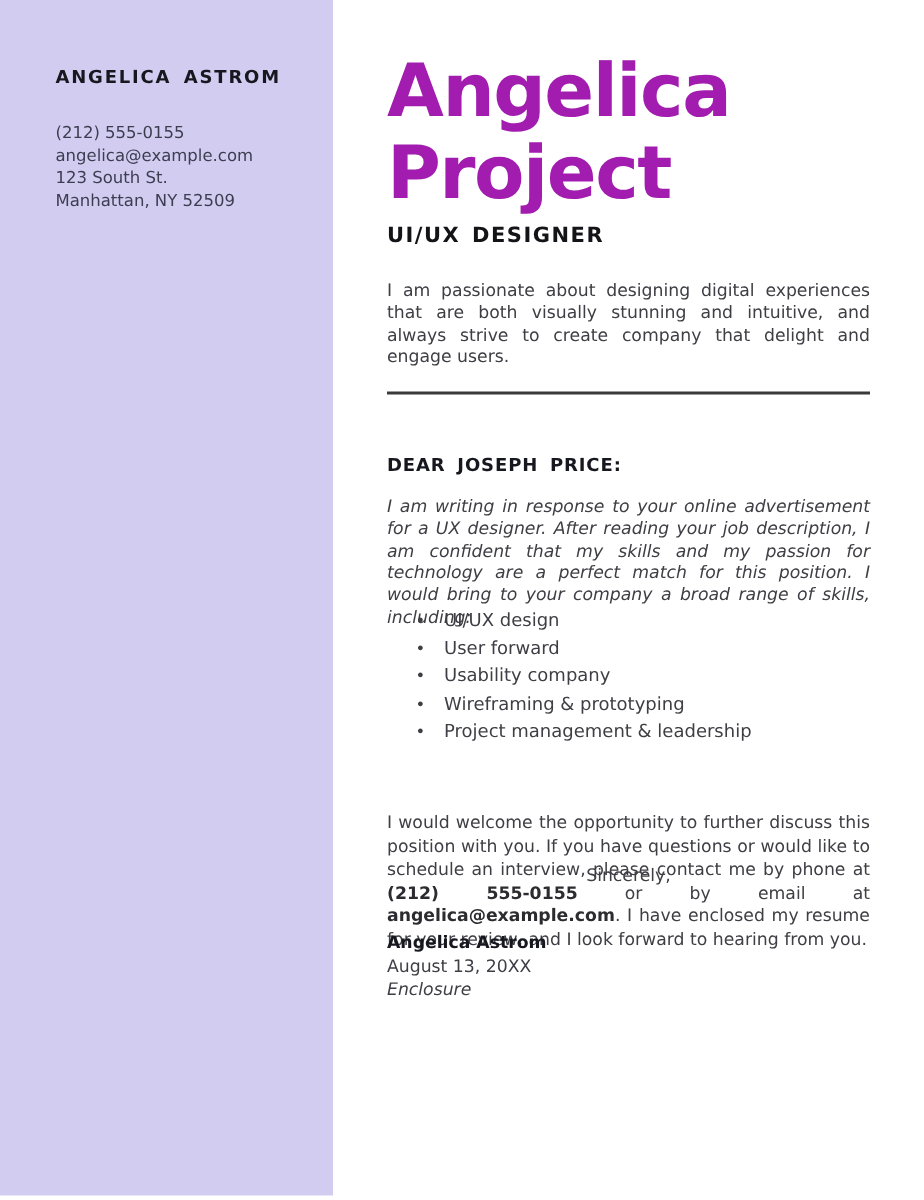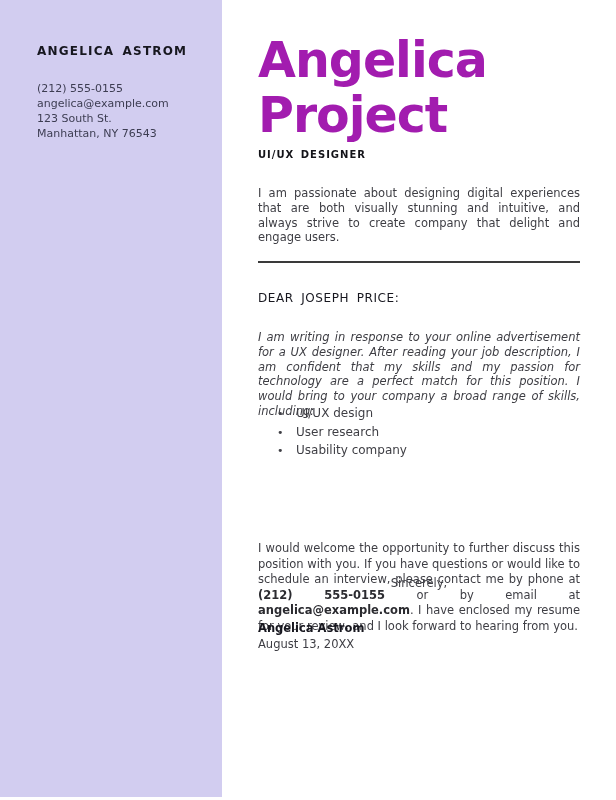--- a/index.html
+++ b/index.html
@@ -46,42 +46,42 @@
   .big-name {
     top: 33px;
     font-size: 49px;
     line-height: 55px;
     font-weight: bold;
     letter-spacing: -1px;
     color: #a21caf;
   }
   .subtitle {
     top: 149px;
-    font-size: 10px;
+    font-size: 14px;
     font-weight: bold;
     letter-spacing: 1px;
     word-spacing: 2px;
     color: #131318;
   }
   .para {
     font-size: 11.5px;
     line-height: 14.8px;
     text-align: justify;
     color: #3e3e44;
   }
   .summary { top: 186px; }
   .divider {
     top: 261px;
     height: 2px;
     background: #3a3a3a;
   }
   .salutation {
-    top: 291px;
+    top: 303px;
     font-size: 12px;
-    font-weight: normal;
+    font-weight: bold;
     letter-spacing: 0.6px;
     word-spacing: 3px;
     color: #17171f;
   }
   .opening { top: 330px; font-style: italic; }
   .skills-list {
     top: 407px;
     list-style: none;
     font-size: 12px;
     color: #3e3e44;
@@ -115,21 +115,21 @@
 <body>
 
 <div class="page">
 
   <aside class="sidebar">
     <div class="sidebar-name">ANGELICA ASTROM</div>
     <div class="contact">
       <div>(212) 555-0155</div>
       <div>angelica@example.com</div>
       <div>123 South St.</div>
-      <div>Manhattan, NY 76543</div>
+      <div>Manhattan, NY 52509</div>
     </div>
   </aside>
 
   <main>
 
     <h1 class="main-block big-name">
       <span style="display:block">Angelica</span>
       <span style="display:block">Project</span>
     </h1>
 
@@ -138,27 +138,30 @@
     <p class="main-block para summary">I am passionate about designing digital experiences that are both visually stunning and intuitive, and always strive to create company that delight and engage users.</p>
 
     <div class="main-block divider"></div>
 
     <div class="main-block salutation">DEAR JOSEPH PRICE:</div>
 
     <p class="main-block para opening">I am writing in response to your online advertisement for a UX designer. After reading your job description, I am confident that my skills and my passion for technology are a perfect match for this position. I would bring to your company a broad range of skills, including:</p>
 
     <ul class="main-block skills-list">
       <li>UI/UX design</li>
-      <li>User research</li>
+      <li>User forward</li>
       <li>Usability company</li>
+      <li>Wireframing &amp; prototyping</li>
+      <li>Project management &amp; leadership</li>
     </ul>
 
     <p class="main-block para closing"><span>I would welcome the opportunity to further discuss this position with you. If you have questions or would like to schedule an interview, please contact me by phone at </span><strong>(212) 555-0155</strong><span> or by email at </span><strong>angelica@example.com</strong><span>. I have enclosed my resume for your review, and I look forward to hearing from you.</span></p>
 
     <p class="main-block para signoff">Sincerely,</p>
 
     <div class="main-block signature-block">
       <div class="signature-name">Angelica Astrom</div>
       <div class="signature-date">August 13, 20XX</div>
+      <div class="signature-enclosure">Enclosure</div>
     </div>
 
   </main>
 </div>
 
 </body></html>

